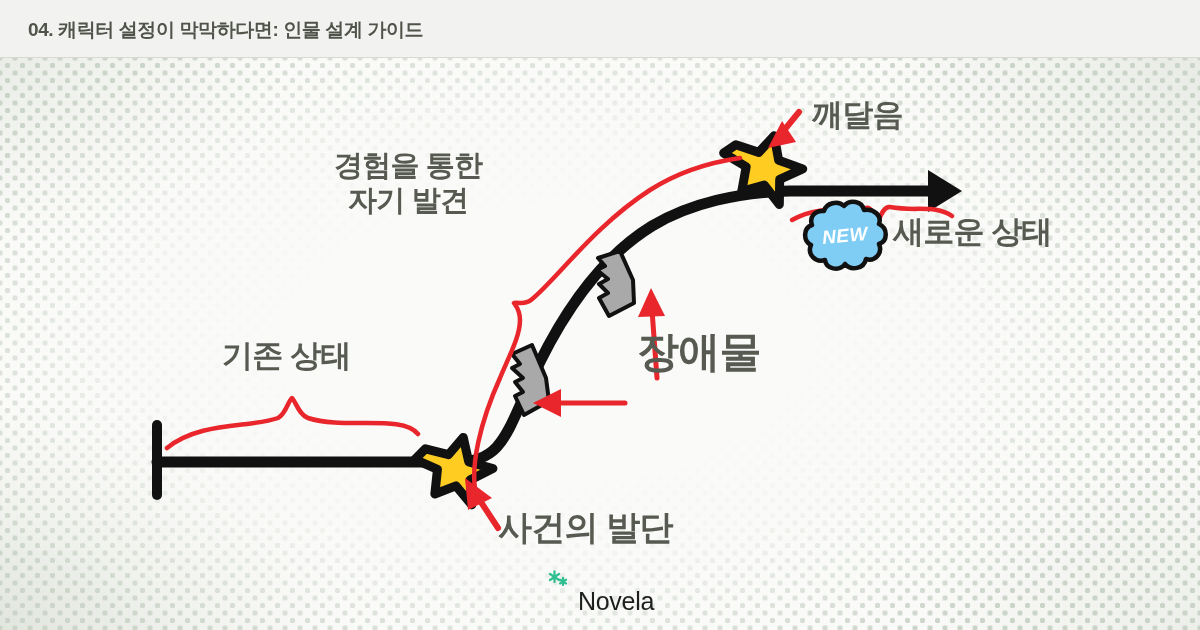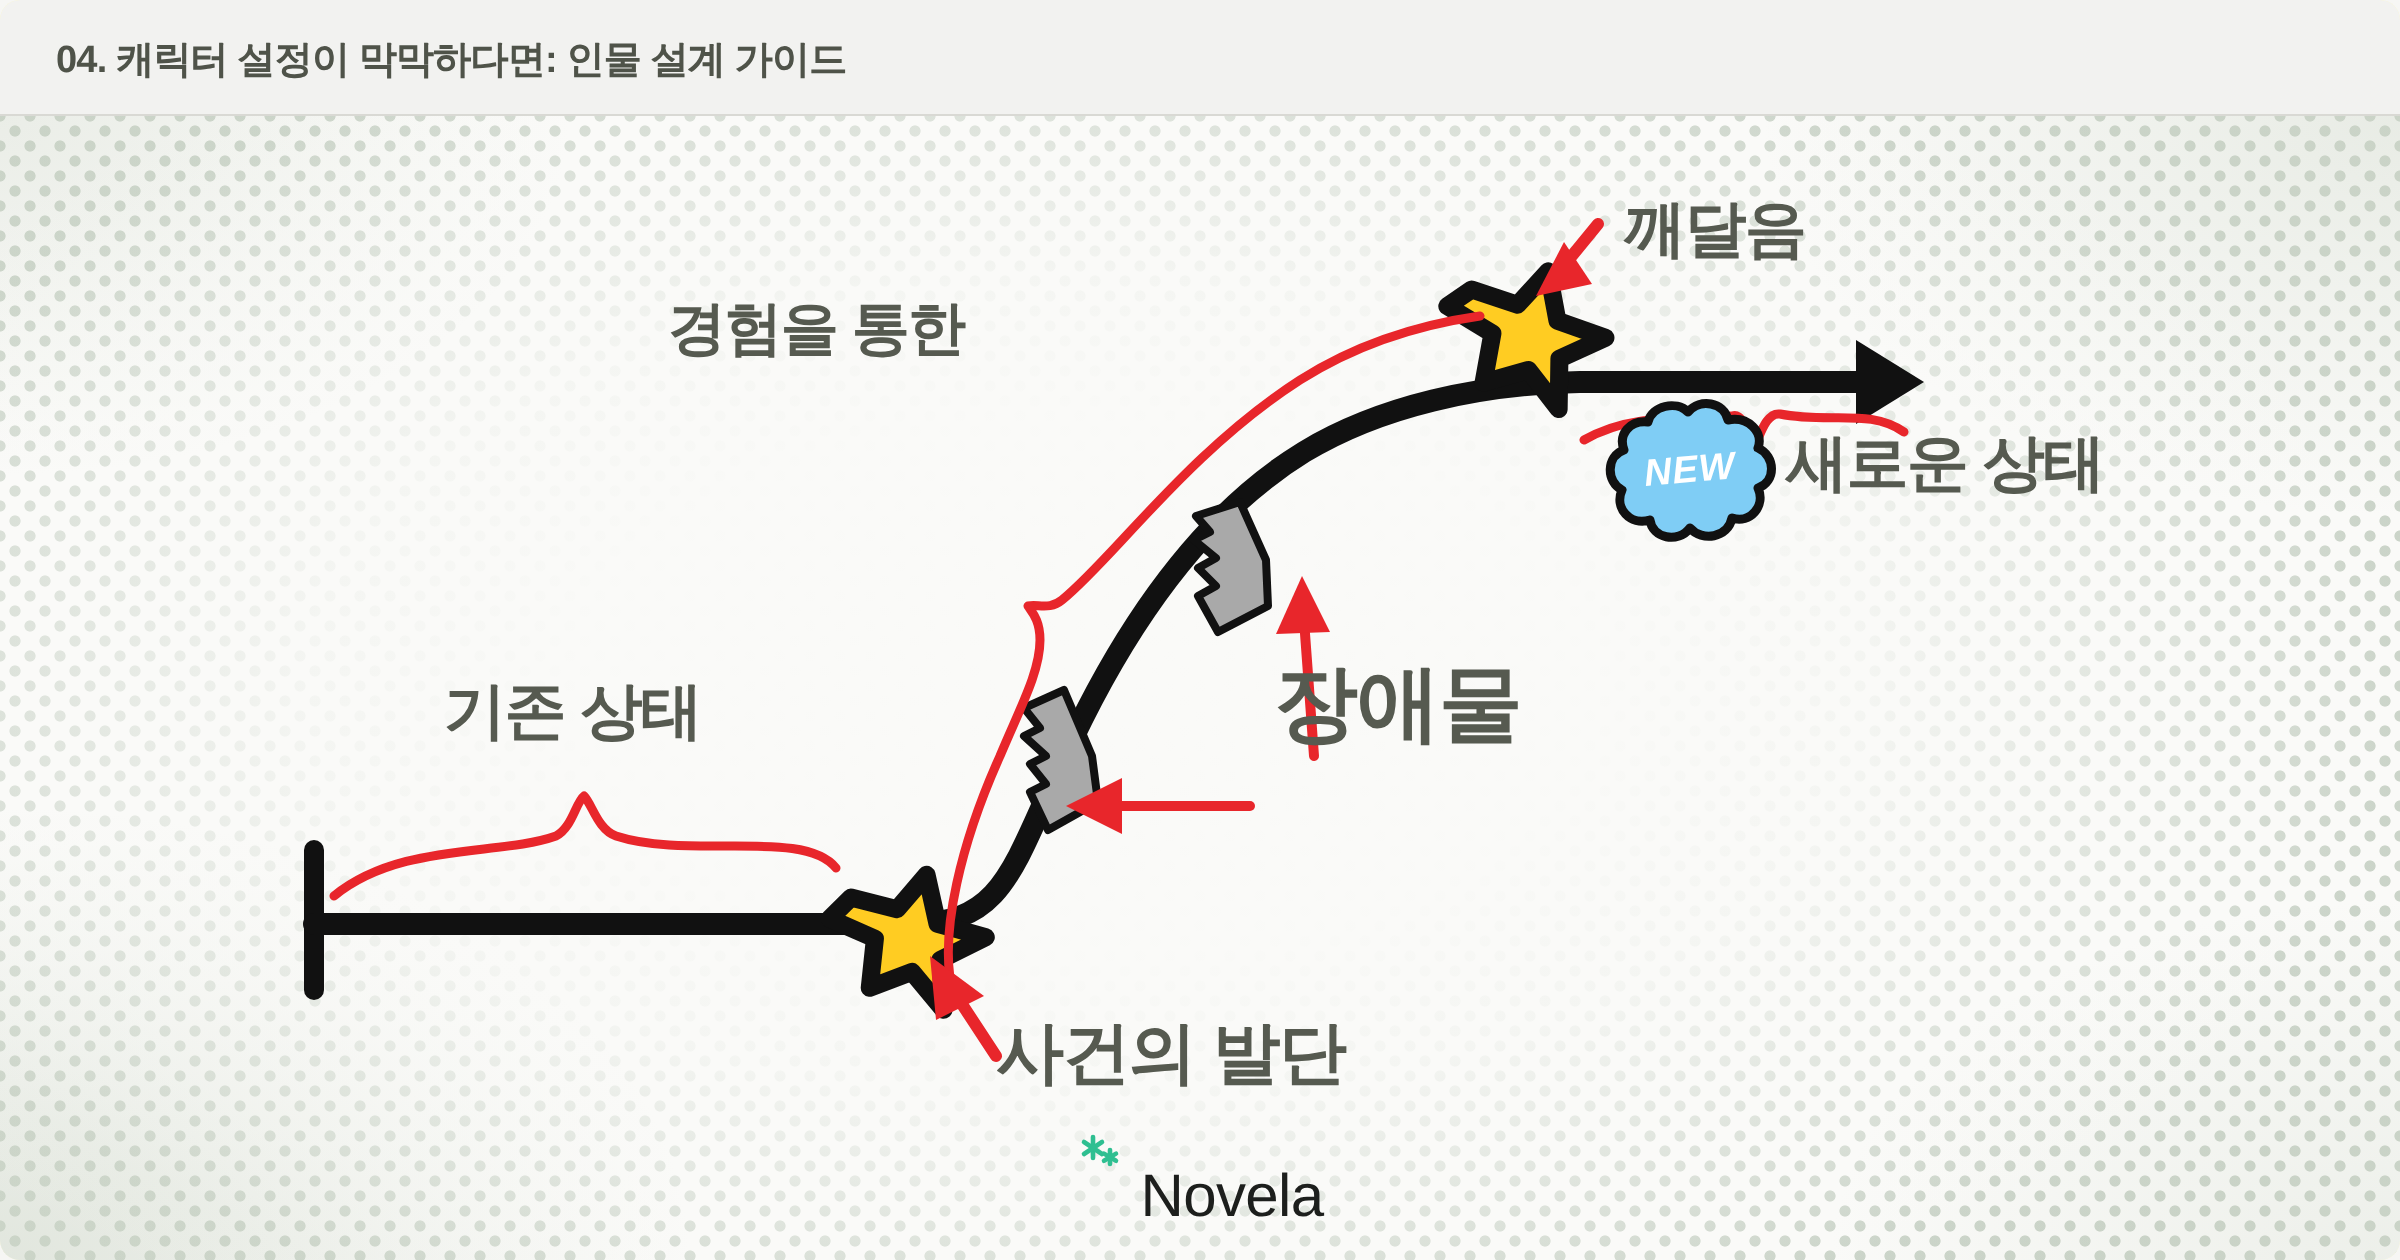--- a/index.html
+++ b/index.html
@@ -12,21 +12,20 @@
     background: #f6f6f4;
     font-family: "Liberation Sans", "DejaVu Sans", sans-serif;
   }
 
   #page {
     position: relative;
     width: 1200px;
     height: 630px;
     background: #fef9c3;
     overflow: hidden;
-    border-radius: 10px;
   }
 
   
   #header-bar {
     position: absolute;
     left: 0; top: 0;
     width: 1200px;
     height: 58px;
     background: #f2f2f0;
     border-bottom: 1px solid #d9d9d4;
@@ -147,21 +146,21 @@
     bottom: 14px;
     width: 1200px;
     display: flex;
     align-items: center;
     justify-content: center;
     gap: 8px;
     z-index: 30;
   }
   #logo-mark { width: 24px; height: 24px; display: block; }
   #logo-text {
-    font-size: 30px;
+    font-size: 25px;
     color: #1d1f1d;
     letter-spacing: -0.3px;
     font-weight: normal;
     margin-top: 46px;
   }
 </style>
 </head>
 <body>
 
 <div id="page">
@@ -272,20 +271,21 @@
                  C3,44 3,31 12,28
                  C9,20 15,13 24,14 Z" fill="#7FCDF5" stroke="#111" stroke-width="4.5" stroke-linejoin="round"></path>
       </svg>
       <div id="new-badge-text">NEW</div>
     </div>
 
     <div class="dlabel" id="label-old-state">기존 상태</div>
 
     <div class="dlabel" id="label-discovery">
       <div>경험을 통한</div>
+      <div>자기 발견</div>
     </div>
 
     <div class="dlabel" id="label-new-state">새로운 상태</div>
 
     <div class="dlabel" id="label-realization">깨달음</div>
 
     <div class="dlabel" id="label-obstacle">장애물</div>
 
     <div class="dlabel" id="label-inciting">사건의 발단</div>
 

